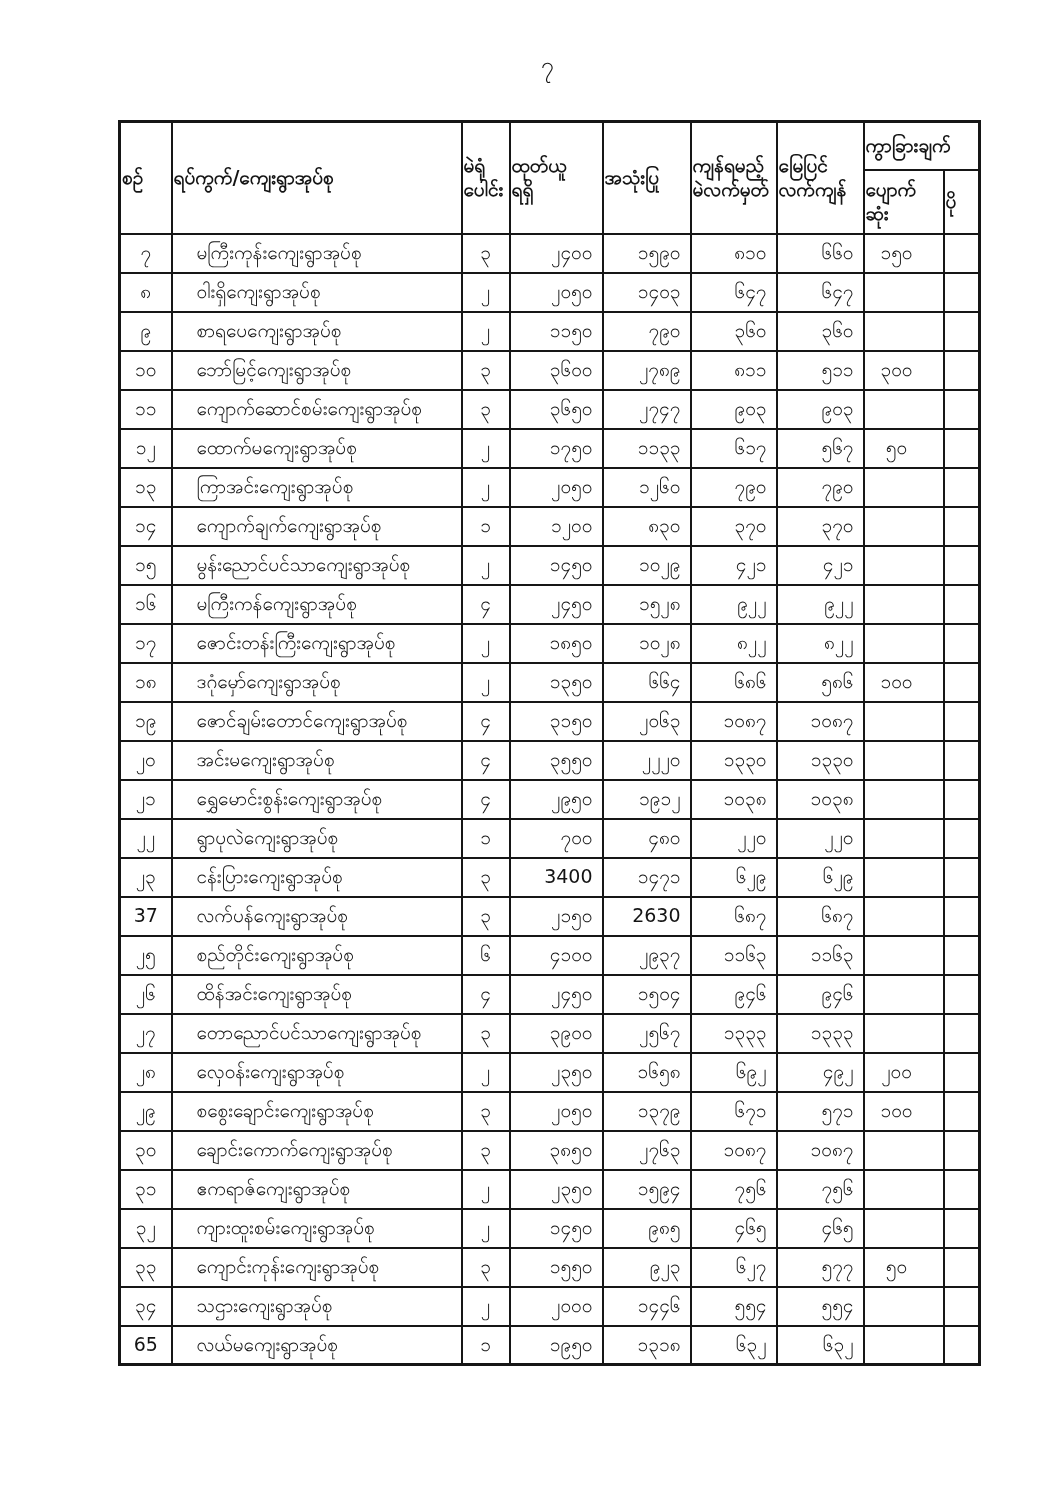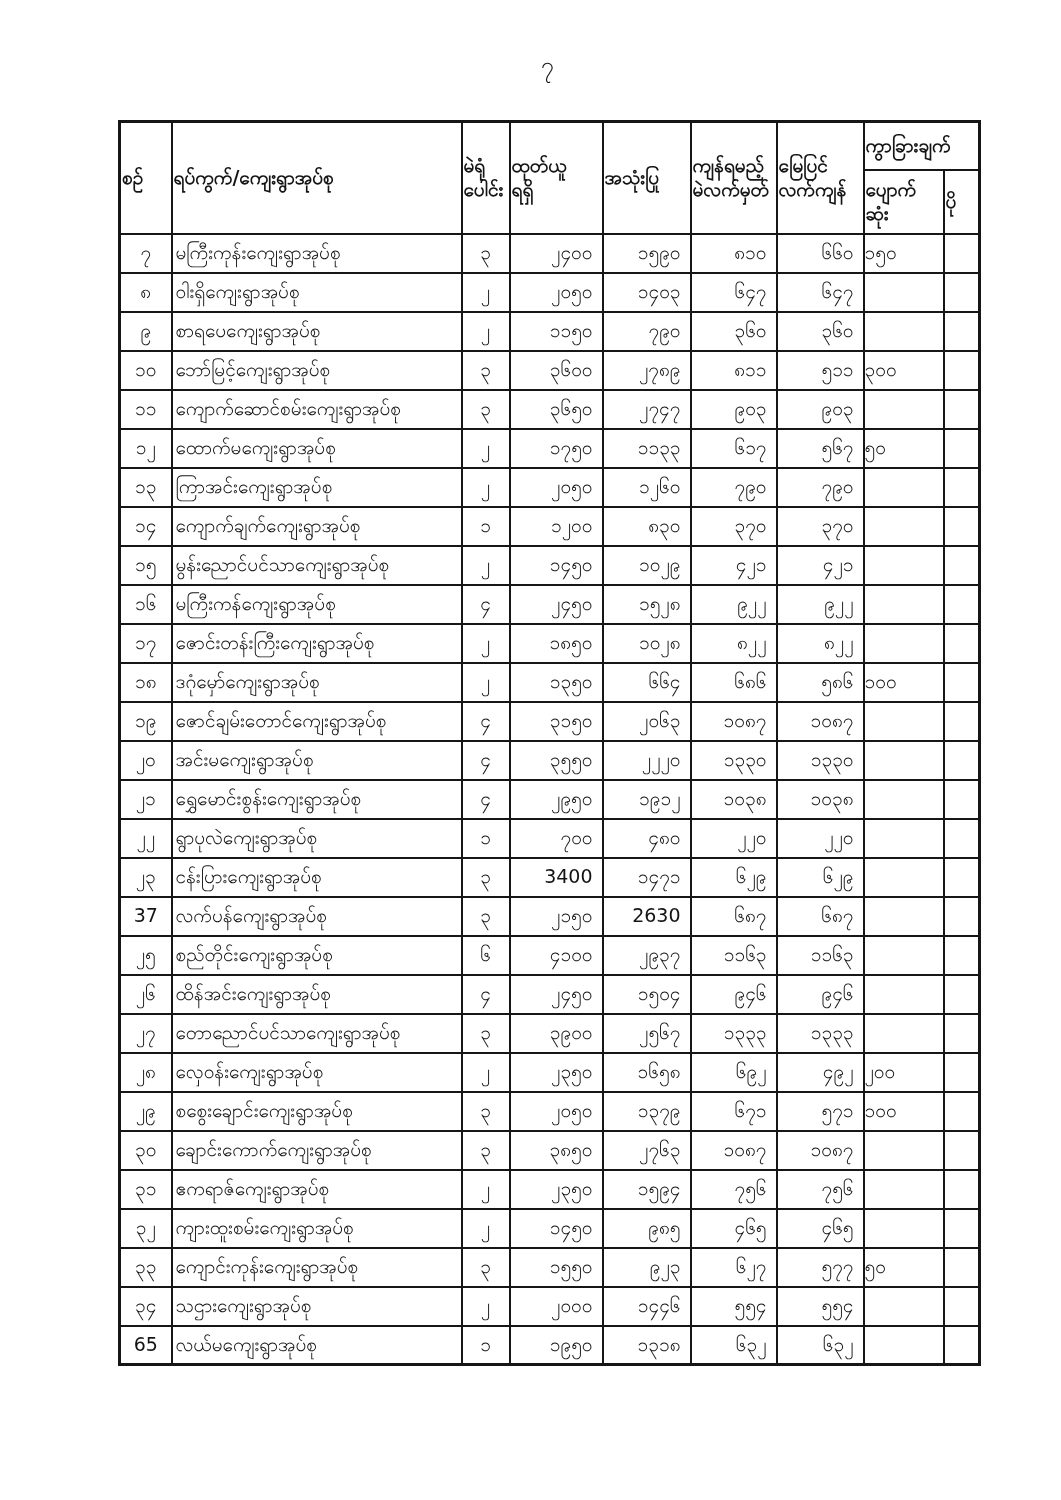--- a/index.html
+++ b/index.html
@@ -46,24 +46,24 @@
     font-weight: bold;
     text-align: left;
     white-space: pre-line;
     padding: 2px 1px;
   }
   .stats thead tr.h1 th { height: 48px; }
   .stats thead tr.h2 th { height: 64px; }
   .stats tbody td { height: 39px; }
   .thick-left { border-left-width: 3px; }
   .c-no    { text-align: center; }
-  .c-name  { text-align: left; padding-left: 3px; margin-top: 36px; }
+  .c-name  { text-align: left; padding-left: 24px; margin-top: 36px; }
   .c-st    { text-align: center; }
   .c-num   { text-align: right; padding-right: 9px; }
-  .c-lost  { text-align: left; padding-right: 14px; }
+  .c-lost  { text-align: center; padding-right: 14px; }
   .c-extra { text-align: center; }
 </style>
 </head>
 <body>
 
 <div class="page">
 
   <div class="page-number">၇</div>
 
   <table class="stats">

